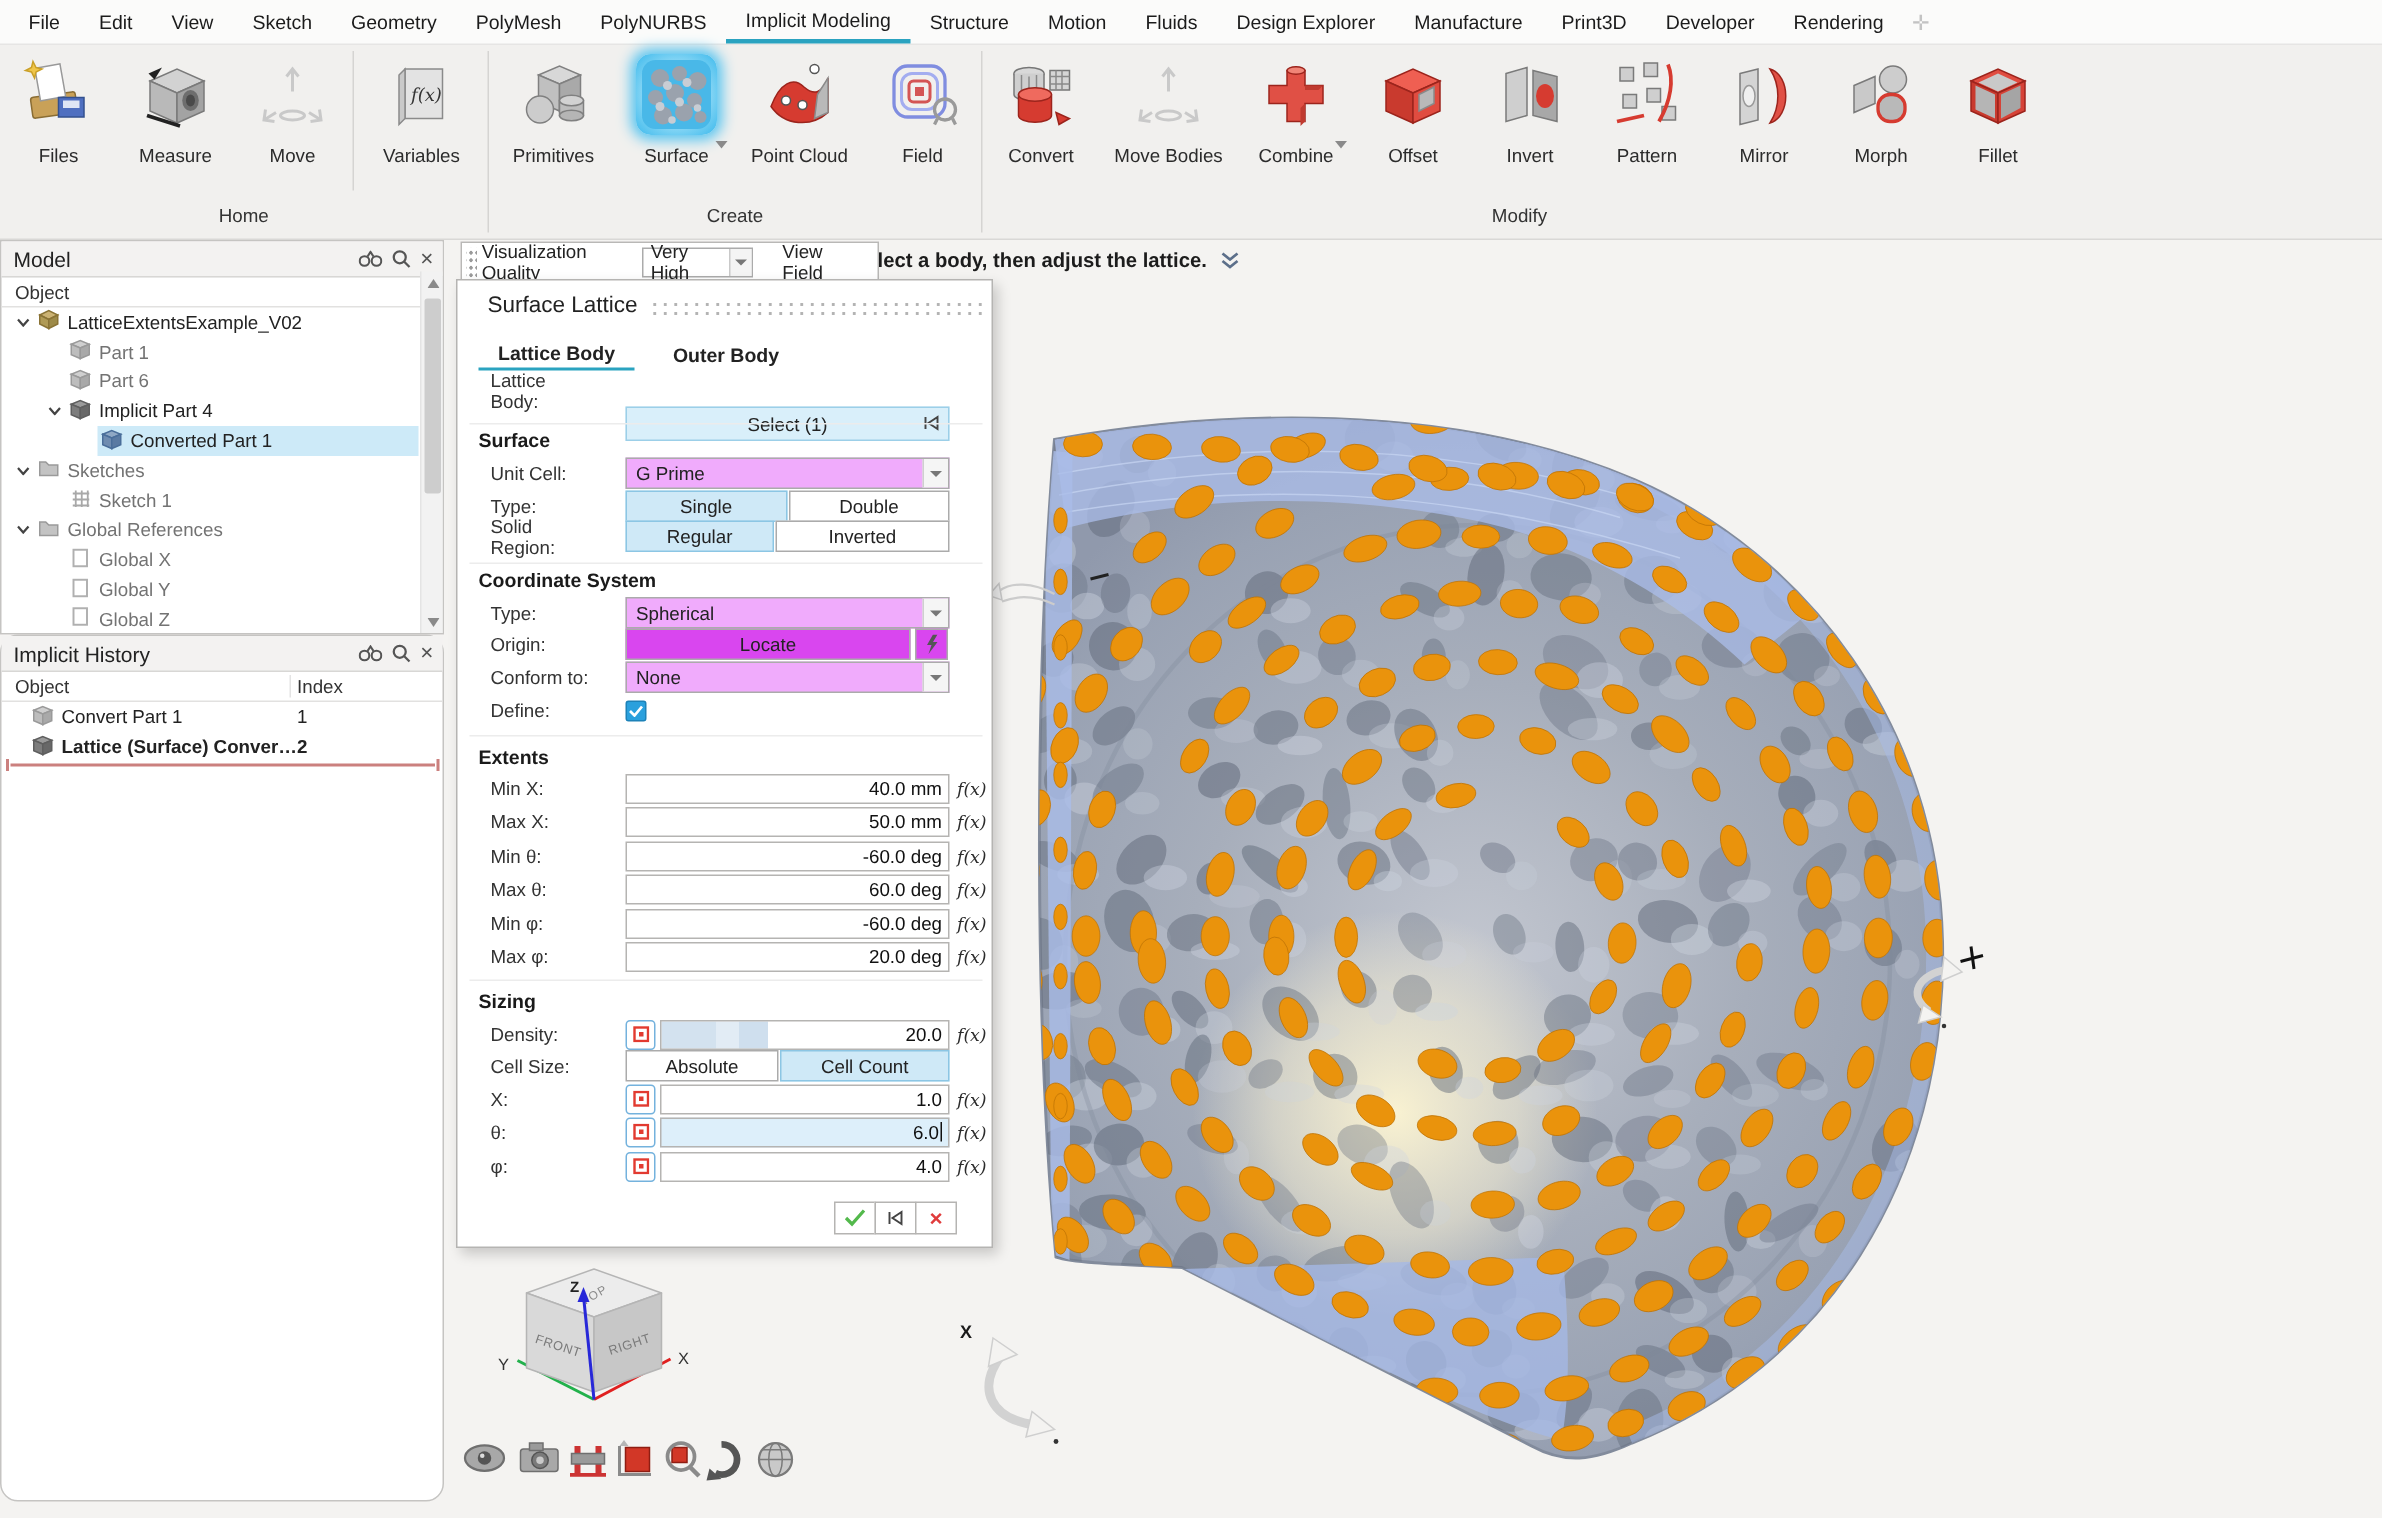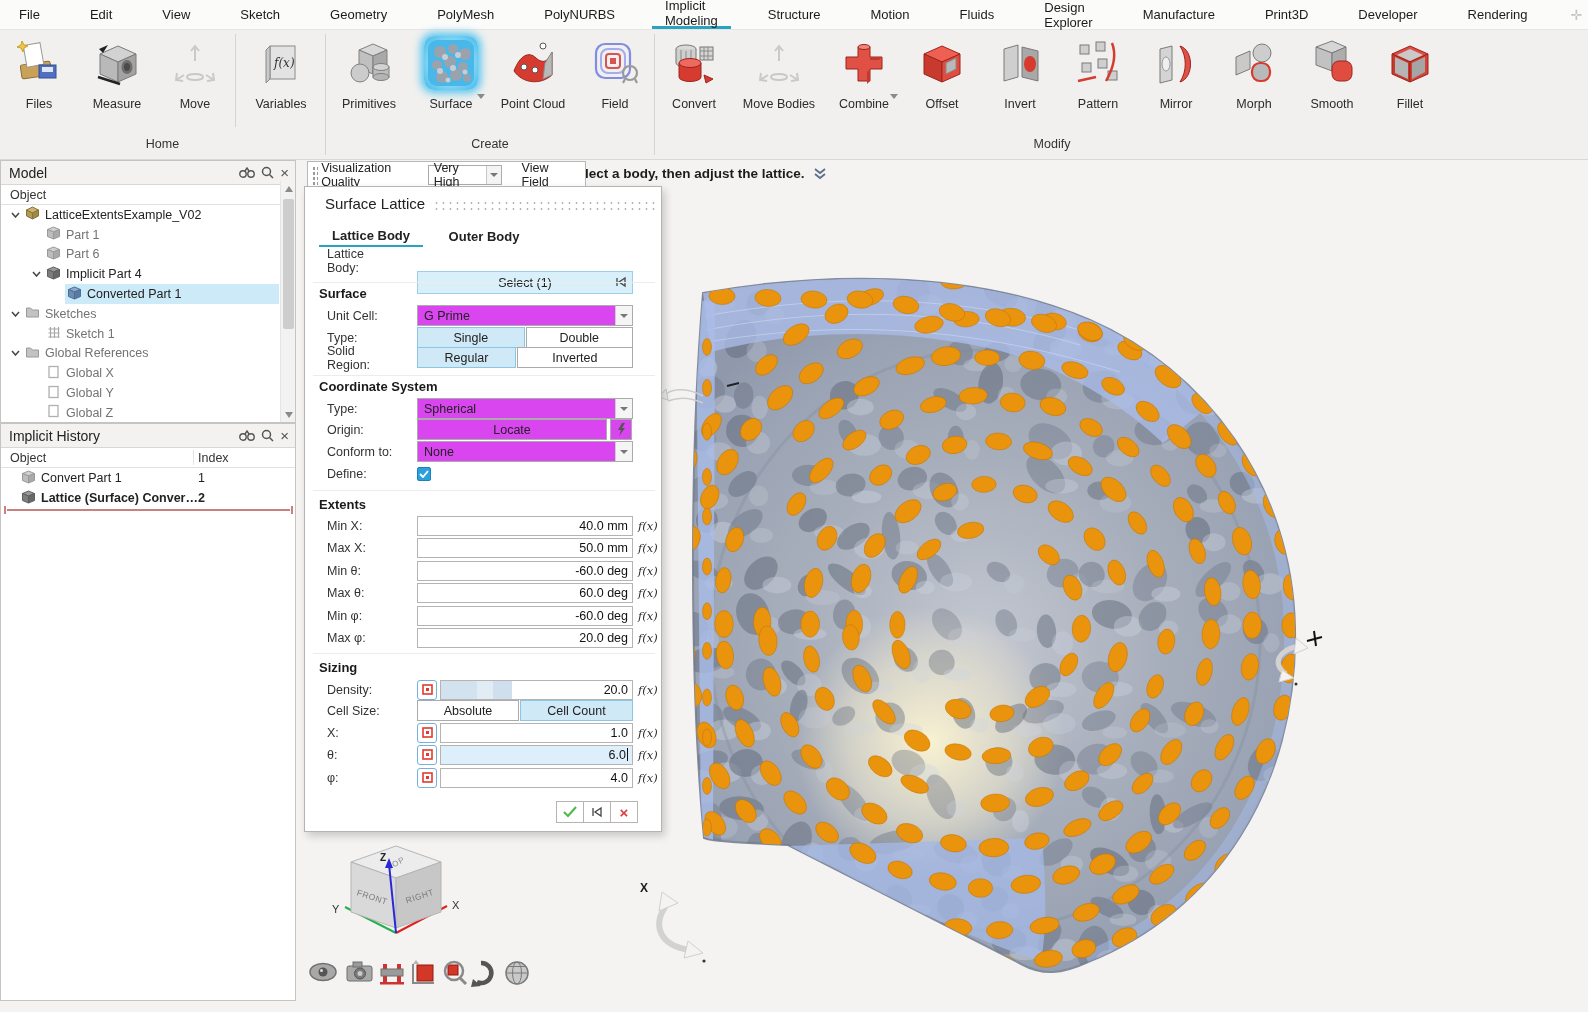--- a/index.html
+++ b/index.html
@@ -1,20 +1,20 @@
 <!DOCTYPE html>
 <html><head>
 <meta charset="utf-8">
 <style>
   html,body{margin:0;padding:0;width:1588px;height:1012px;overflow:hidden;
     font-family:"Liberation Sans",sans-serif;background:#f4f3f1;position:relative;}
   *{box-sizing:border-box;}
   
   #menubar{position:absolute;left:0;top:0;width:1588px;height:30px;background:#fbfbfa;
-    border-bottom:1px solid #e6e5e4;display:flex;align-items:stretch;padding-left:6px;z-index:6;gap:24px;}
+    border-bottom:1px solid #e6e5e4;display:flex;align-items:stretch;padding-left:6px;z-index:6;}
   .menu-item{padding:0 13px;font-size:13px;color:#1b1b1b;display:flex;align-items:center;cursor:default;}
   .menu-item.active{border-bottom:3px solid #2aa3c0;padding-bottom:0;}
   .menu-plus{color:#c3c3c3;font-size:14px;display:flex;align-items:center;padding:0 6px;}
   
   #ribbon{position:absolute;left:0;top:30px;width:1588px;height:130px;background:#f1f0ee;
     border-bottom:1px solid #d9d8d6;display:flex;z-index:6;}
   .ribbon-group{display:flex;flex-direction:column;}
   .ribbon-items{display:flex;flex:1;}
   .ribbon-item{width:78px;display:flex;flex-direction:column;align-items:center;padding-top:6px;position:relative;cursor:default;}
   .ribbon-item .iconbox{width:54px;height:54px;display:flex;align-items:center;justify-content:center;}
@@ -76,21 +76,21 @@
     background-image:radial-gradient(#b3b3b3 1px,transparent 1.2px);background-size:7px 6px;}
   .dlg-tab{position:absolute;top:38px;height:22px;font-size:13px;font-weight:bold;color:#222;
     display:flex;align-items:center;justify-content:center;cursor:default;}
   .dlg-tab.active{border-bottom:2px solid #2aa3c0;}
   .drow{position:absolute;left:0;width:358px;height:21px;display:flex;align-items:center;}
   .dlab{width:92px;padding-left:22px;flex:0 0 92px;}
   .dctl{position:absolute;left:112px;width:216px;height:21px;display:flex;align-items:center;}
   .dfx{position:absolute;left:333px;font-family:"DejaVu Serif",serif;font-style:italic;font-size:11.5px;color:#2c2c2c;}
   .dhdr{position:absolute;left:14px;font-weight:bold;font-size:13px;color:#1a1a1a;}
   .dsep{position:absolute;left:8px;width:342px;height:1px;background:#ececec;}
-  .select{flex:1;height:21px;border:1px solid #ababab;display:flex;align-items:center;background:#d946ef;justify-content:space-between;}
+  .select{flex:1;height:21px;border:1px solid #ababab;display:flex;align-items:center;background:#f0abfc;justify-content:space-between;}
   .select .val{flex:1;padding-left:6px;color:#222;}
   .select .arr{width:17px;align-self:stretch;border-left:1px solid #cfcfcf;background:#f5f5f5;
     display:flex;align-items:center;justify-content:center;}
   .tbtn{height:21px;border:1px solid #ababab;background:#fff;display:flex;align-items:center;
     justify-content:center;color:#222;}
   .tbtn.on{background:#cfe9f7;border-color:#8cc6e4;}
   .wbtn{height:21px;border:1px solid #ababab;background:#d946ef;display:flex;align-items:center;justify-content:center;color:#222;}
   .numf{height:20px;border:1px solid #b5b4b2;background:#fff;flex:1;display:flex;align-items:center;
     justify-content:flex-end;padding-right:4px;color:#111;}
   .numf.focus{background:#ddeffa;}
@@ -932,31 +932,20 @@
               <polygon points="8,20 22,14 22,32 8,38" fill="#c9c9c9" stroke="#7a7a7a"></polygon>
               <circle cx="34" cy="16" r="9" fill="#cdcdcd" stroke="#7a7a7a"></circle>
               <rect x="24" y="26" width="18" height="18" rx="8" fill="#b9b9b9" stroke="#d63b30" stroke-width="2.2"></rect>
             </svg>
           </div>
           <div class="ribbon-caption">Morph</div>
         </div>
         <div class="ribbon-item">
           <div class="iconbox">
             <svg width="52" height="52" viewBox="0 0 52 52">
-              <polygon points="10,10 26,4 40,10 26,16" fill="#d6d6d6" stroke="#7a7a7a"></polygon>
-              <polygon points="10,10 26,16 26,34 10,28" fill="#c2c2c2" stroke="#7a7a7a"></polygon>
-              <polygon points="26,16 40,10 40,28 26,34" fill="#adadad" stroke="#7a7a7a"></polygon>
-              <rect x="26" y="24" width="20" height="20" rx="7" fill="#e04c40" stroke="#9c241c"></rect>
-            </svg>
-          </div>
-          <div class="ribbon-caption">Smooth</div>
-        </div>
-        <div class="ribbon-item">
-          <div class="iconbox">
-            <svg width="52" height="52" viewBox="0 0 52 52">
               <polygon points="8,17 26,9 44,17 26,25" fill="#e04c40" stroke="#9c241c"></polygon>
               <polygon points="8,17 26,25 26,45 8,37" fill="#c93a2e" stroke="#9c241c"></polygon>
               <polygon points="26,25 44,17 44,37 26,45" fill="#d64237" stroke="#9c241c"></polygon>
               <polygon points="13,18 26,12 39,18 26,24" fill="#c9c9c9"></polygon>
               <polygon points="11,20 24,26 24,42 11,36" fill="#b5b5b5"></polygon>
               <polygon points="28,26 41,20 41,35 28,42" fill="#a5a5a5"></polygon>
             </svg>
           </div>
           <div class="ribbon-caption">Fillet</div>
         </div>
@@ -1130,21 +1119,21 @@
       </div>
     <div class="vs-thumb" style="top:18px;height:130px;"></div>
     <div class="vs-btn" style="bottom:0;">
         <svg width="8" height="6">
           <polygon points="0,0 8,0 4,6" fill="#8a8a8a"></polygon>
         </svg>
       </div>
   </div>
 </div>
 
-<div class="panel" id="history-panel" style="top:423px;height:578px;">
+<div class="panel" id="history-panel" style="top:423px;height:578px;border-radius:12px;">
   <div class="panel-hd">
     <span class="panel-title">Implicit History</span>
     <span class="panel-hd-icons">
       <svg width="16" height="12">
           <circle cx="4" cy="7" r="3.2" fill="none" stroke="#555" stroke-width="1.4"></circle>
           <circle cx="12" cy="7" r="3.2" fill="none" stroke="#555" stroke-width="1.4"></circle>
           <path d="M6 4 L8 1 L10 4" fill="none" stroke="#555" stroke-width="1.4"></path>
         </svg>
       <svg width="13" height="13">
           <circle cx="5.5" cy="5.5" r="4" fill="none" stroke="#555" stroke-width="1.5"></circle>

